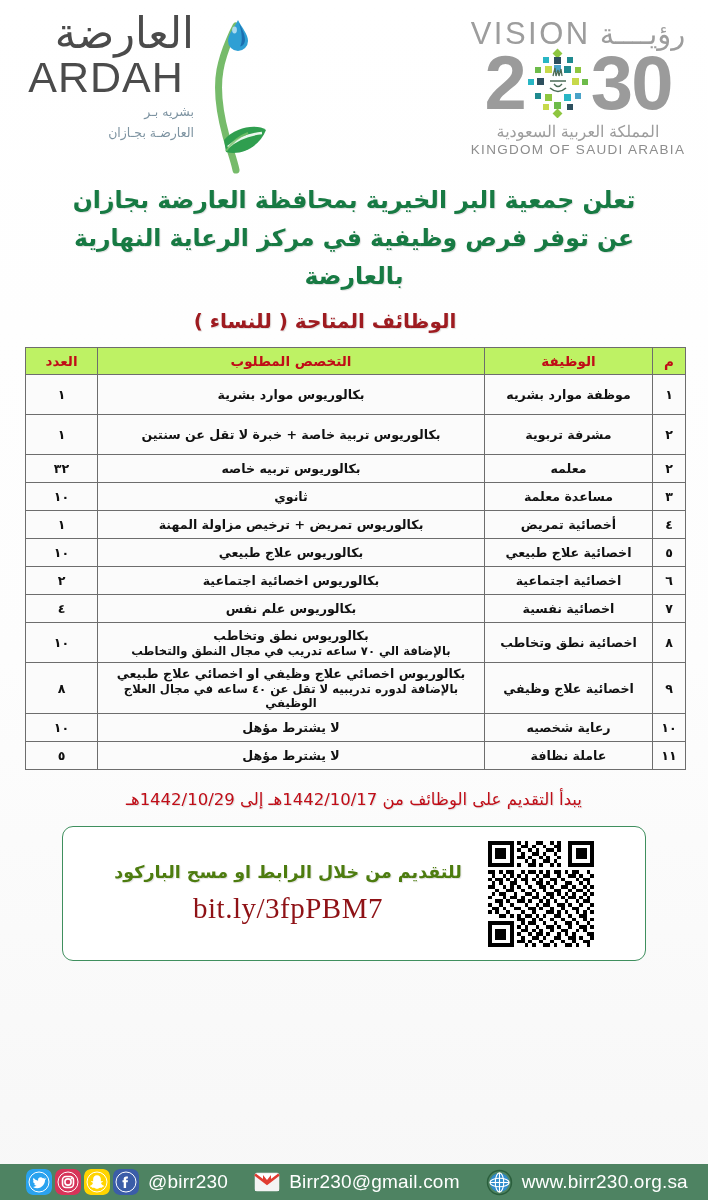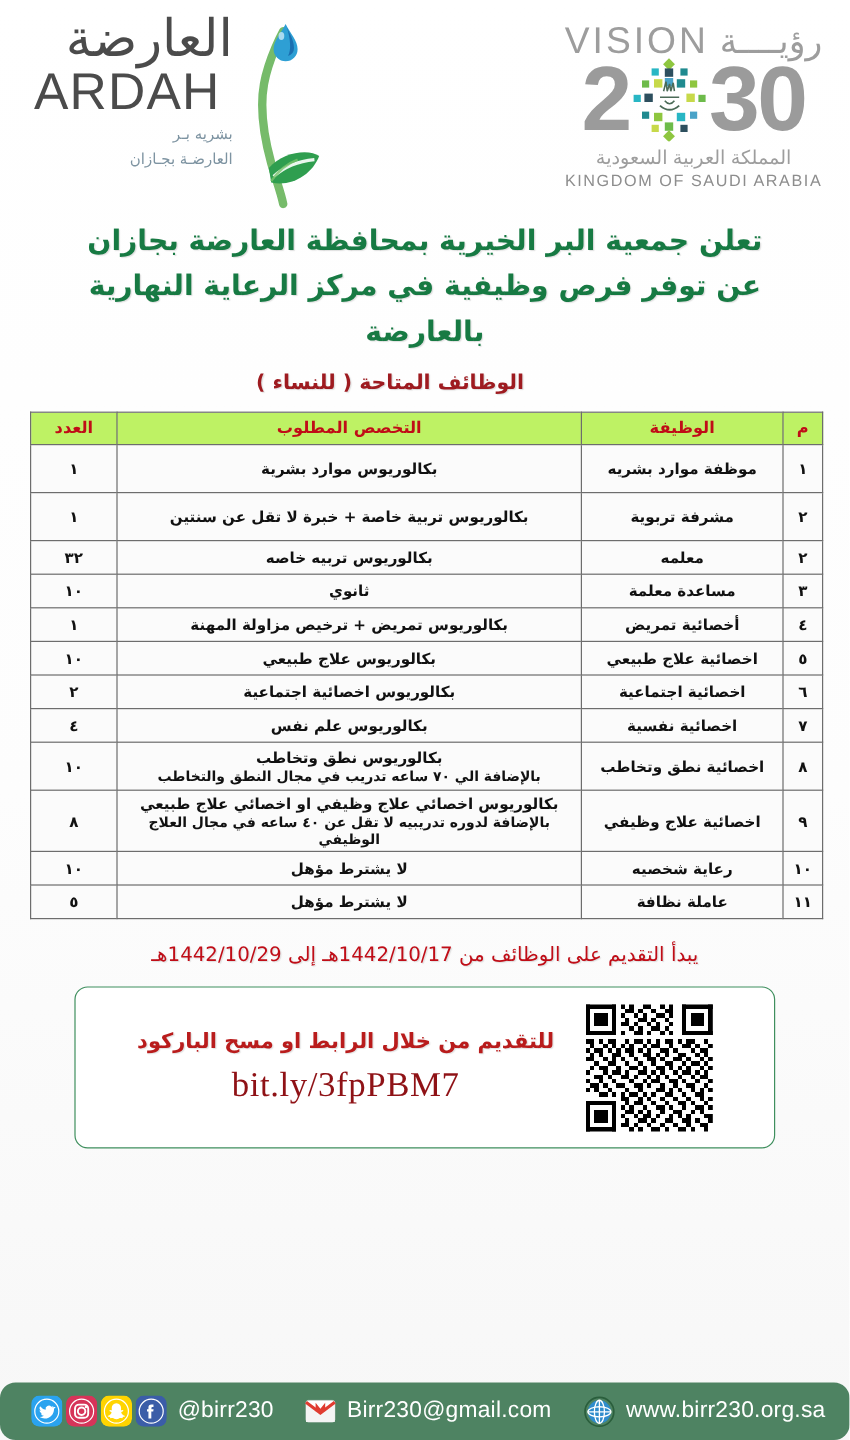--- a/index.html
+++ b/index.html
@@ -87,21 +87,21 @@
   .headline { text-align:center; padding:6px 24px 0; flex-shrink:0; }
   .headline-line {
     color:#177a43; font-weight:700; font-size:23.5px;
     line-height:1.62; letter-spacing:0px;
     text-shadow:1px 1px 1px rgba(0,0,0,0.13);
     font-family:"DejaVu Sans", sans-serif;
   }
   .subtitle-row { padding:14px 58px 0 0; text-align:center; flex-shrink:0; }
   .subtitle {
     display:inline-block;
-    color:#9e1b20; font-weight:700; font-size:17px;
+    color:#9e1b20; font-weight:700; font-size:20px;
     text-shadow:1px 1px 1px rgba(0,0,0,0.13);
     font-family:"DejaVu Sans", sans-serif;
     text-align:right;
   }
 
   
   .table-wrap { padding:14px 22px 0 25px; flex-shrink:0; }
   table.jobs {
     width:100%; border-collapse:collapse;
     border:1.6px solid #5a5a5a;
@@ -144,37 +144,37 @@
   .qr-outer { padding:17px 62px 0; flex-shrink:0; }
   .qr-box {
     border:1.7px solid #3f8f5e; border-radius:11px;
     background:#ffffff;
     display:flex; align-items:center; justify-content:center;
     gap:26px; padding:9px 18px; height:135px;
   }
   .qr-code { width:106px; height:106px; flex-shrink:0; }
   .qr-right { text-align:center; }
   .qr-label {
-    color:#b91c1c; font-weight:700; font-size:17.5px;
+    color:#4d7c0f; font-weight:700; font-size:17.5px;
     text-shadow:1px 1px 1px rgba(0,0,0,0.12);
     font-family:"DejaVu Sans", sans-serif;
     text-align:center;
   }
   .qr-link {
     color:#8f1216; font-size:29px; margin-top:10px;
     direction:ltr; letter-spacing:0.5px;
     font-family:"Liberation Serif", serif;
   }
 
   
   .footer {
     margin-top:auto;
-    height:48px; background:#4e8362;
+    height:36px; background:#4e8362;
     display:flex; align-items:center; justify-content:center;
-    gap:9px; direction:ltr; flex-shrink:0;border-radius:13px;
+    gap:9px; direction:ltr; flex-shrink:0;
   }
   .soc { display:flex; align-items:center; gap:3px; padding-left:6px; }
   .soc-ic { width:26px; height:26px; border-radius:6px; display:block; }
   .f-txt {
     color:#ffffff; font-size:19px; letter-spacing:0.2px;
     font-family:"Liberation Sans", sans-serif;
   }
   .f-gap { width:8px; }
   .mail-ic { width:26px; height:22px; display:block; }
   .globe-ic { width:27px; height:27px; display:block; }

